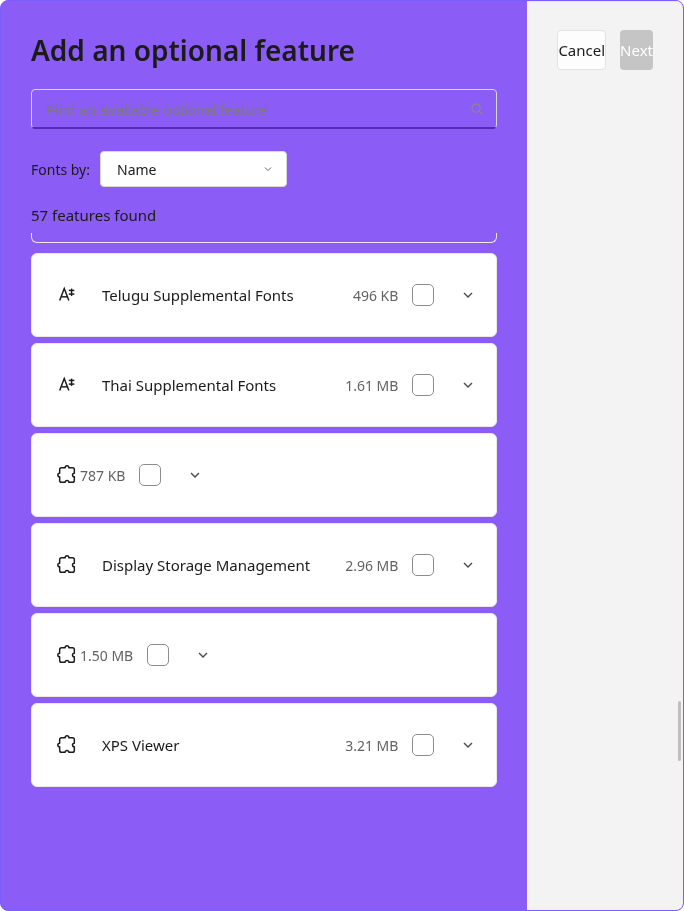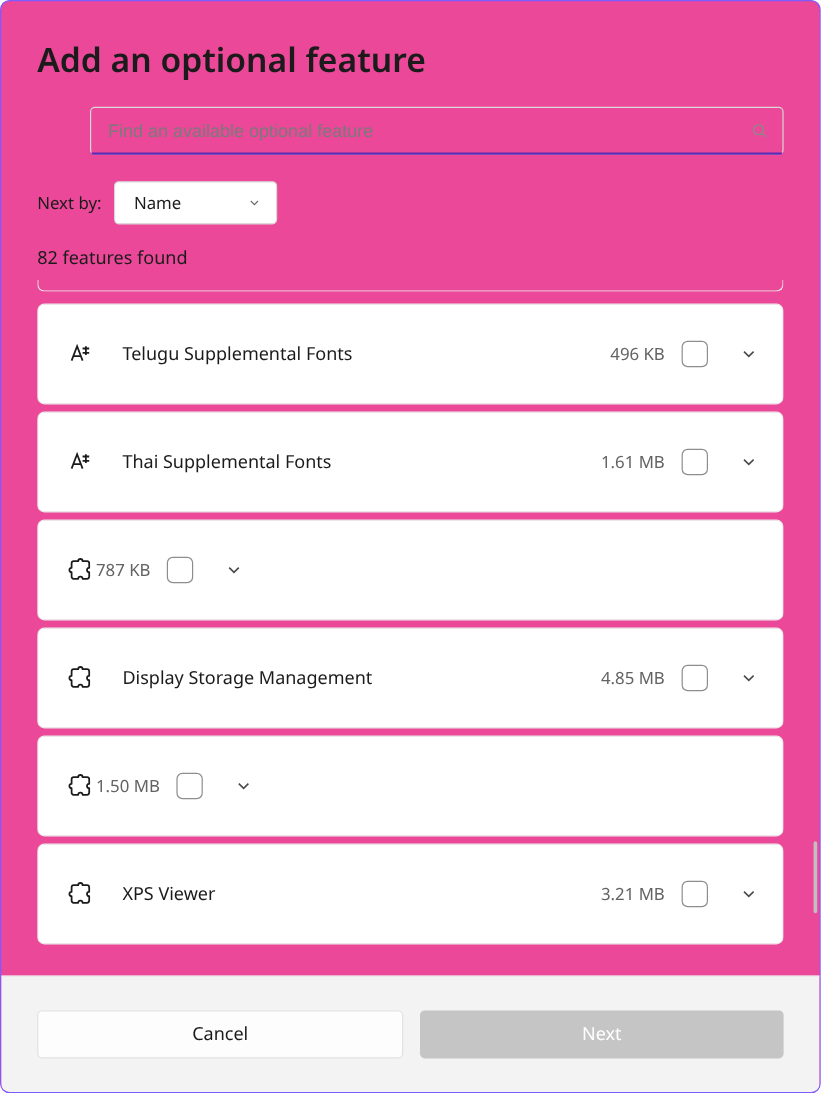--- a/index.html
+++ b/index.html
@@ -1,57 +1,56 @@
 <!DOCTYPE html>
 <html><head>
 <meta charset="utf-8">
 <style>
   * { box-sizing: border-box; margin: 0; padding: 0; }
   html, body { width: 684px; height: 911px; font-family: "Segoe UI", system-ui, sans-serif; background: #fff; color: #1b1b1b; }
   .window {
     width: 684px; height: 911px;
     border: 1px solid #7a5cff;
     border-radius: 8px;
-    background: #ec4899;
-    display: flex; flex-direction: column;
+    background: #8b5cf6;
+    display: flex; flex-direction: row;
     overflow: hidden;
     position: relative;
   }
   .content { padding: 30px 30px 0 30px; flex: 1 1 auto; display: flex; flex-direction: column; min-height: 0; }
   .title { font-size: 28px; font-weight: 600; margin-bottom: 20px; }
   .search-wrap {
     position: relative;
     border: 1px solid #d8d8d8;
     border-radius: 4px;
     height: 40px;
     display: flex; align-items: center;
     padding: 0 40px 0 14px;
     margin-bottom: 0;
-    margin-left: 44px;
   }
   .search-wrap::after {
     content: "";
     position: absolute; left: 0; right: 0; bottom: -1px; height: 2px;
     background: #5b2ab5;
     border-radius: 0 0 4px 4px;
   }
   .search-input {
     border: none; outline: none; width: 100%; font-size: 15px;
     background: transparent;
   }
   .search-input::placeholder { color: #7a7a7a; }
   .search-icon {
     position: absolute; right: 12px; top: 50%; transform: translateY(-50%);
     color: #8a8a8a;
   }
   .sort-row { display: flex; align-items: center; gap: 10px; margin-top: 22px; }
   .sort-label { font-size: 14px; color: #1b1b1b; }
   .sort-select {
     border: 1px solid #d8d8d8; border-radius: 4px;
-    height: 36px; width: 136px;
+    height: 36px; width: 187px;
     display: flex; align-items: center; justify-content: space-between;
     padding: 0 12px 0 16px; font-size: 14px;
     cursor: pointer; background: #fff;
   }
   .count { margin-top: 18px; font-size: 15px; }
   .list-area {
     margin-top: 8px;
     flex: 1 1 auto;
     min-height: 0;
     overflow: hidden;
@@ -134,32 +133,32 @@
       <input class="search-input" type="text" placeholder="Find an available optional feature" style="">
       <span class="search-icon">
         <svg width="14" height="14" viewBox="0 0 24 24" fill="none" stroke="currentColor" stroke-width="2">
           <circle cx="10.5" cy="10.5" r="7"></circle>
           <line x1="21" y1="21" x2="16" y2="16"></line>
         </svg>
       </span>
     </div>
 
     <div class="sort-row">
-      <span class="sort-label">Next by:</span>
+      <span class="sort-label">Fonts by:</span>
       <div class="sort-select">
         <span>Name</span>
         <span>
           <svg width="12" height="12" viewBox="0 0 24 24" fill="none" stroke="#6a6a6a" stroke-width="2">
             <polyline points="6 9 12 15 18 9"></polyline>
           </svg>
         </span>
       </div>
     </div>
 
-    <div class="count">82 features found</div>
+    <div class="count">57 features found</div>
 
     <div class="list-area">
       <div class="partial-top"></div>
       <div id="feature-rows">
           <div class="feature-row">
             <span class="feature-icon">
               <svg width="22" height="22" viewBox="0 0 24 24" fill="none" stroke="currentColor" stroke-width="1.6">
                 <path d="M4 18 L9 5 L14 18"></path>
                 <path d="M6 14 L12 14"></path>
                 <path d="M14 7 L20 7"></path>
@@ -209,21 +208,21 @@
               </svg>
             </span>
           </div>
           <div class="feature-row">
             <span class="feature-icon">
               <svg width="22" height="22" viewBox="0 0 24 24" fill="none" stroke="currentColor" stroke-width="1.6" stroke-linejoin="round">
                 <path d="M6 4 H10 V4 A2 2 0 0 1 14 4 V4 H18 A2 2 0 0 1 20 6 V10 A2 2 0 0 0 20 14 V18 A2 2 0 0 1 18 20 H14 A2 2 0 0 0 10 20 H6 A2 2 0 0 1 4 18 V14 A2 2 0 0 1 4 10 V6 A2 2 0 0 1 6 4 Z"></path>
               </svg>
             </span>
             <span class="feature-name">Display Storage Management</span>
-            <span class="feature-size">4.85 MB</span>
+            <span class="feature-size">2.96 MB</span>
             <span class="feature-check"></span>
             <span class="feature-expand">
               <svg width="16" height="16" viewBox="0 0 24 24" fill="none" stroke="currentColor" stroke-width="2">
                 <polyline points="6 9 12 15 18 9"></polyline>
               </svg>
             </span>
           </div>
           <div class="feature-row">
             <span class="feature-icon">
               <svg width="22" height="22" viewBox="0 0 24 24" fill="none" stroke="currentColor" stroke-width="1.6" stroke-linejoin="round">

